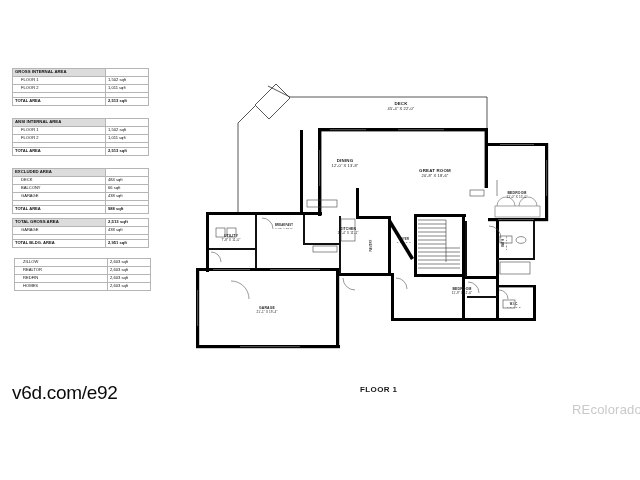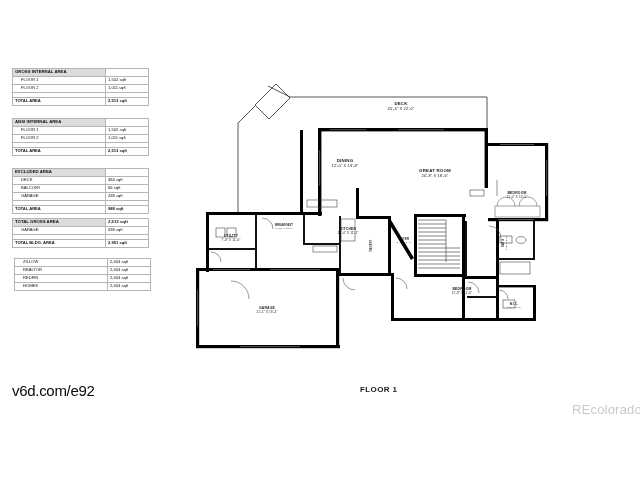--- a/index.html
+++ b/index.html
@@ -57,21 +57,21 @@
   #tbl-ansi     { left: 12px;  top: 118px; }
   #tbl-excluded { left: 12px;  top: 168px; }
   #tbl-bldg     { left: 12px;  top: 218px; }
   #tbl-portals  { left: 14px;  top: 258px; }
 
   
   #url-watermark {
     position: absolute;
     left: 12px;
     top: 382px;
-    font-size: 15px;
+    font-size: 19px;
     color: #0a0a0a;
     letter-spacing: -0.3px;
   }
   #floor-caption {
     position: absolute;
     left: 360px;
     top: 385px;
     font-size: 8px;
     font-weight: bold;
     color: #1a1a1a;

